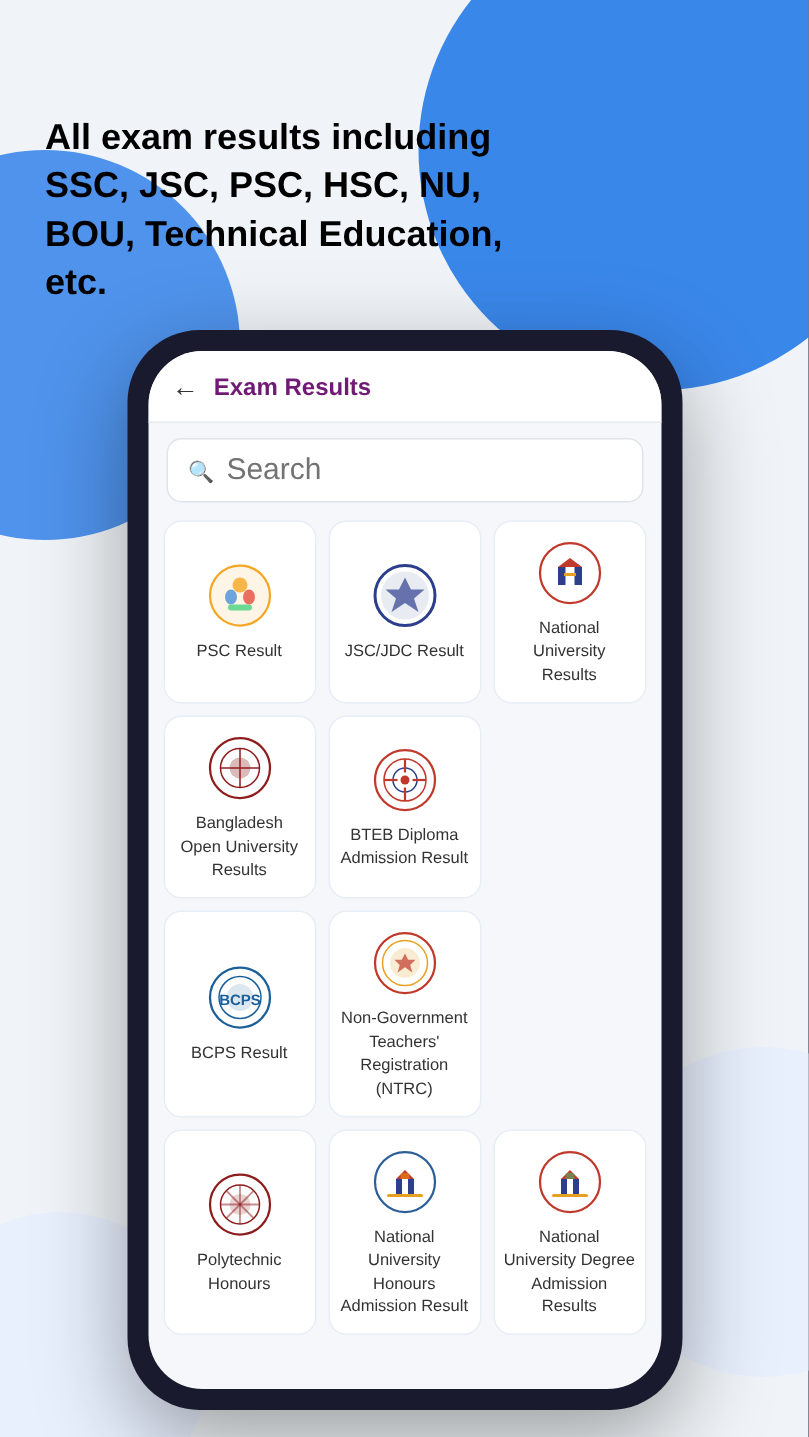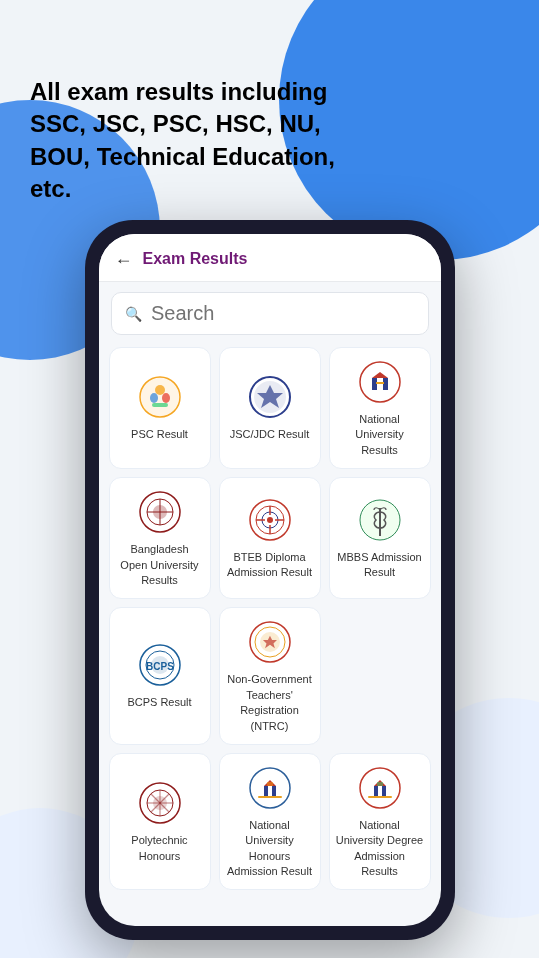--- a/index.html
+++ b/index.html
@@ -273,35 +273,20 @@
               <circle cx="22" cy="22" r="8" fill="none" stroke="#2c3e8c" stroke-width="1"></circle>
               <circle cx="22" cy="22" r="3" fill="#c0392b"></circle>
               <line x1="22" y1="8" x2="22" y2="17" stroke="#c0392b" stroke-width="1.5"></line>
               <line x1="22" y1="27" x2="22" y2="36" stroke="#c0392b" stroke-width="1.5"></line>
               <line x1="8" y1="22" x2="17" y2="22" stroke="#c0392b" stroke-width="1.5"></line>
               <line x1="27" y1="22" x2="36" y2="22" stroke="#c0392b" stroke-width="1.5"></line>
             </svg>
           </div>
           <span class="grid-item-label">BTEB Diploma Admission Result</span>
         </div>
-        <div class="grid-item">
-          <div class="grid-item-icon">
-            <svg class="icon-svg" viewBox="0 0 44 44" xmlns="http://www.w3.org/2000/svg">
-
-              <circle cx="22" cy="22" r="20" fill="#f0fff0" stroke="#2e8b57" stroke-width="1"></circle>
-              <line x1="22" y1="10" x2="22" y2="38" stroke="#555" stroke-width="2"></line>
-              <path d="M22,14 C18,14 14,18 18,22 C14,26 18,30 22,30" fill="none" stroke="#555" stroke-width="1.5"></path>
-              <path d="M22,14 C26,14 30,18 26,22 C30,26 26,30 22,30" fill="none" stroke="#555" stroke-width="1.5"></path>
-
-              <path d="M22,12 C20,9 16,9 16,12" fill="none" stroke="#555" stroke-width="1.2"></path>
-              <path d="M22,12 C24,9 28,9 28,12" fill="none" stroke="#555" stroke-width="1.2"></path>
-            </svg>
-          </div>
-          <span class="grid-item-label">MBBS Admission Result</span>
-        </div>
       </div>
 
       <div class="grid-row">
         <div class="grid-item">
           <div class="grid-item-icon">
             <svg class="icon-svg" viewBox="0 0 44 44" xmlns="http://www.w3.org/2000/svg">
               <circle cx="22" cy="22" r="20" fill="#fff" stroke="#1a5f9a" stroke-width="1.5"></circle>
               <circle cx="22" cy="22" r="14" fill="none" stroke="#1a5f9a" stroke-width="1"></circle>
               <circle cx="22" cy="22" r="9" fill="#1a5f9a" opacity="0.15"></circle>
               <text x="22" y="27" text-anchor="middle" font-size="10" fill="#1a5f9a" font-weight="bold">BCPS</text>

